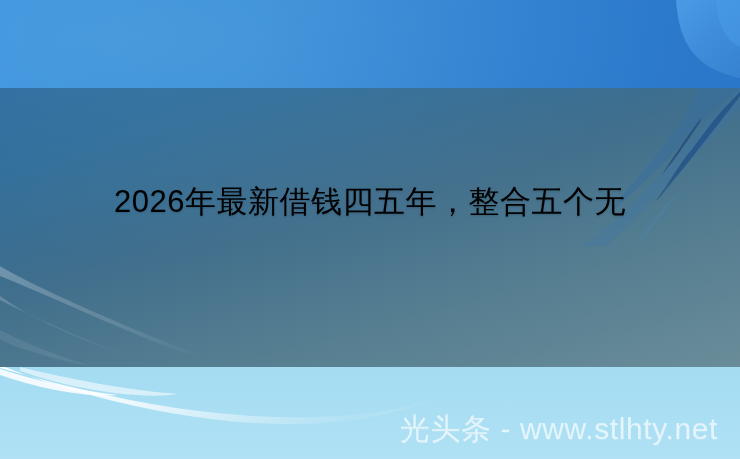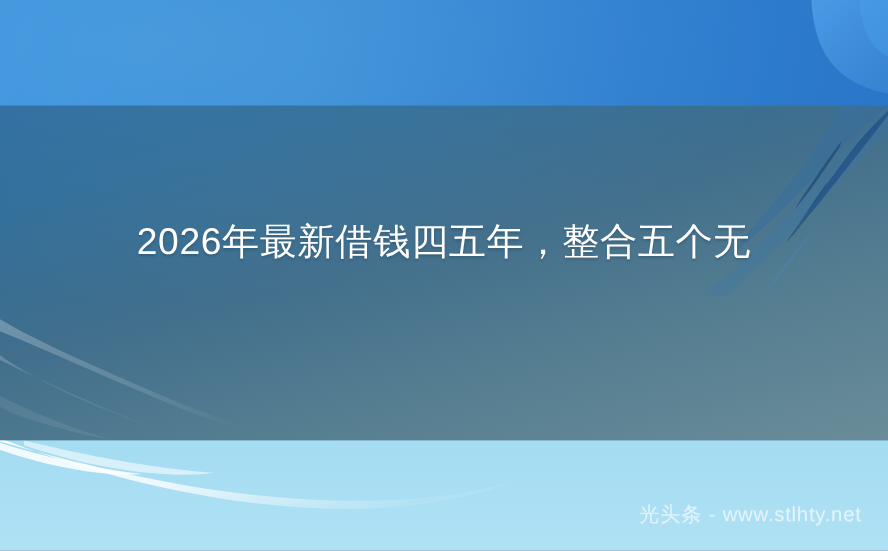--- a/index.html
+++ b/index.html
@@ -68,37 +68,37 @@
     position: absolute;
     left: 0;
     top: 178px;
     width: 740px;
     text-align: center;
     z-index: 5;
   }
 
   .title-line {
     display: block;
-    color: #ffffff;
+    color: #000000;
     font-size: 31px;
     line-height: 47px;
     letter-spacing: 0.5px;
     font-weight: 400;
     text-shadow: 0 1px 2px rgba(20,50,70,0.28);
     white-space: nowrap;
   }
 
   
   #watermark {
     position: absolute;
     right: 22px;
     bottom: 15px;
     z-index: 6;
     color: rgba(255,255,255,0.62);
-    font-size: 17px;
+    font-size: 30px;
     line-height: 30px;
     letter-spacing: 0.6px;
     white-space: nowrap;
     text-shadow: 0 1px 1px rgba(255,255,255,0.18);
   }
 </style>
 </head>
 <body>
 
 <div id="banner">

